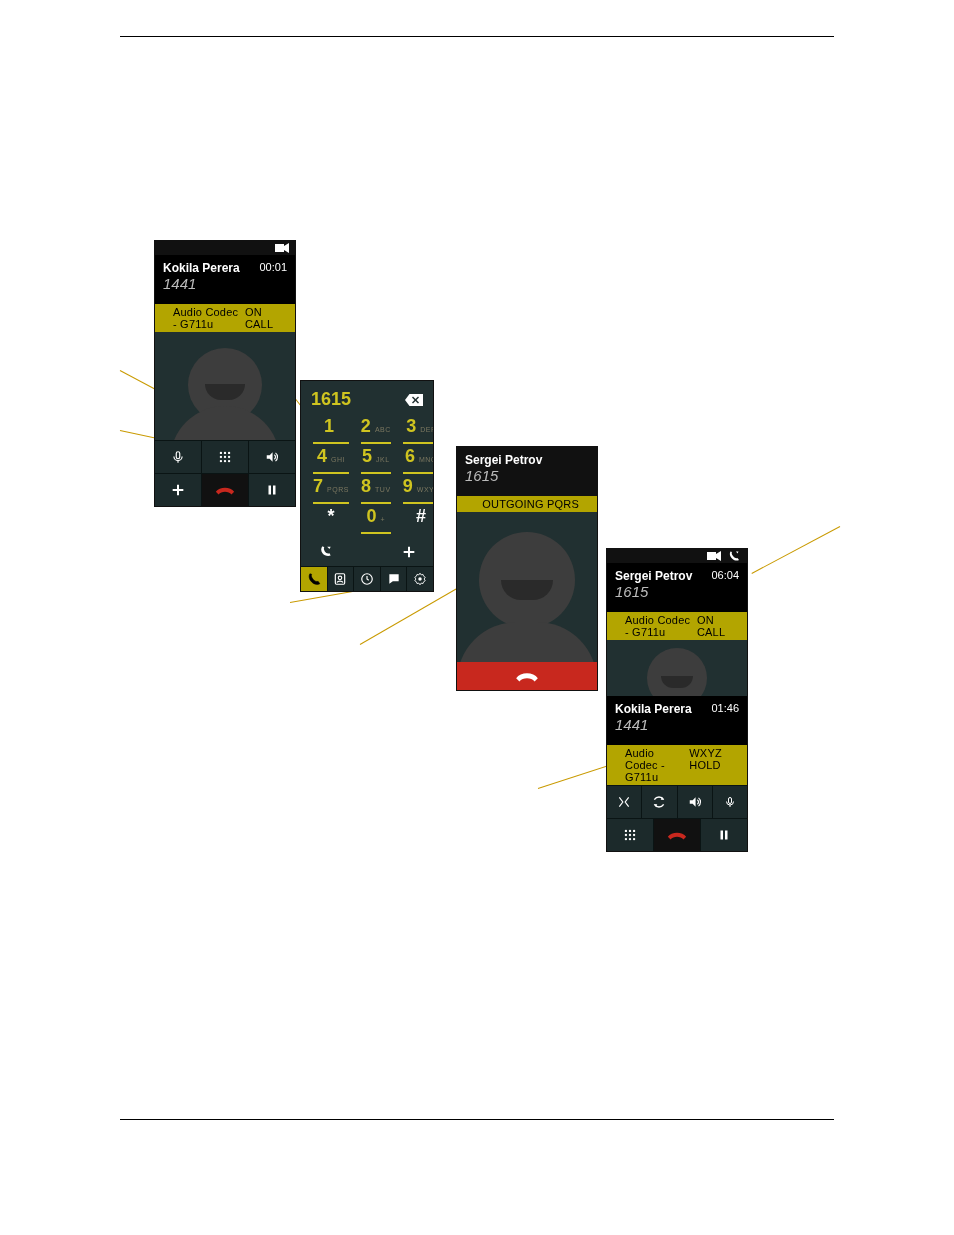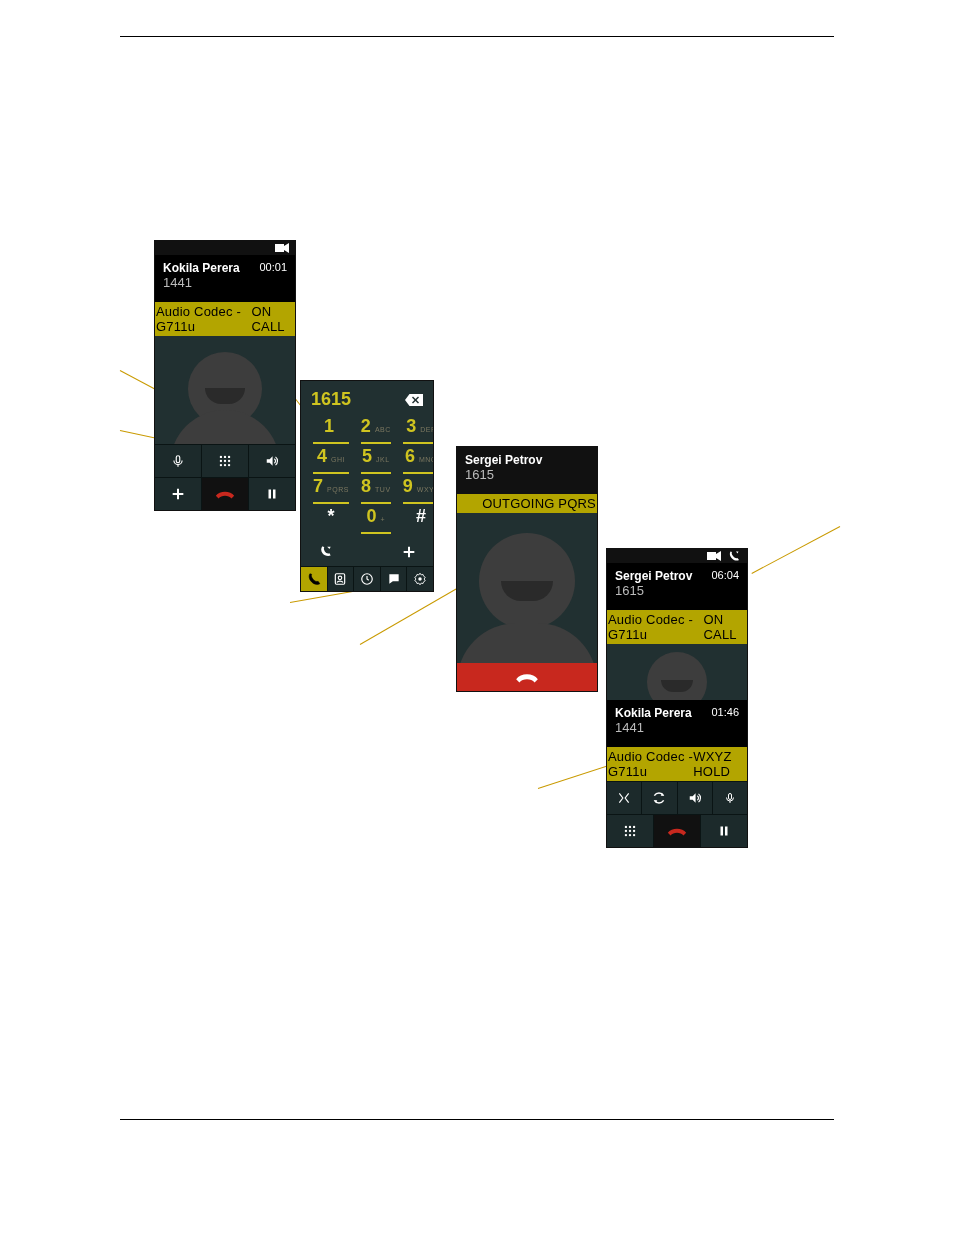--- a/index.html
+++ b/index.html
@@ -47,29 +47,29 @@
     padding-right: 6px;
   }
   .namebar {
     background: #000;
     padding: 6px 8px 12px 8px;
     display: flex;
     flex-direction: column;
     position: relative;
   }
   .namebar .name { color: #fff; font-size: 12px; font-weight: 600; }
-  .namebar .ext  { color: #bbb; font-size: 13px; }
+  .namebar .ext  { color: #bbb; font-size: 15px; font-style: italic; }
   .namebar .timer {
     position: absolute; right: 8px; top: 6px; font-size: 11px; color:#fff;
   }
   .codecbar {
     background: #b3a500;
     color: #000;
-    font-size: 13px;
-    padding: 2px 1px;
+    font-size: 11px;
+    padding: 2px 18px;
     display: flex;
     justify-content: space-between;
     letter-spacing: 0.2px;
   }
   .avatar-area {
     position: relative;
     height: 108px;
     overflow: hidden;
   }
   .avatar-head {

